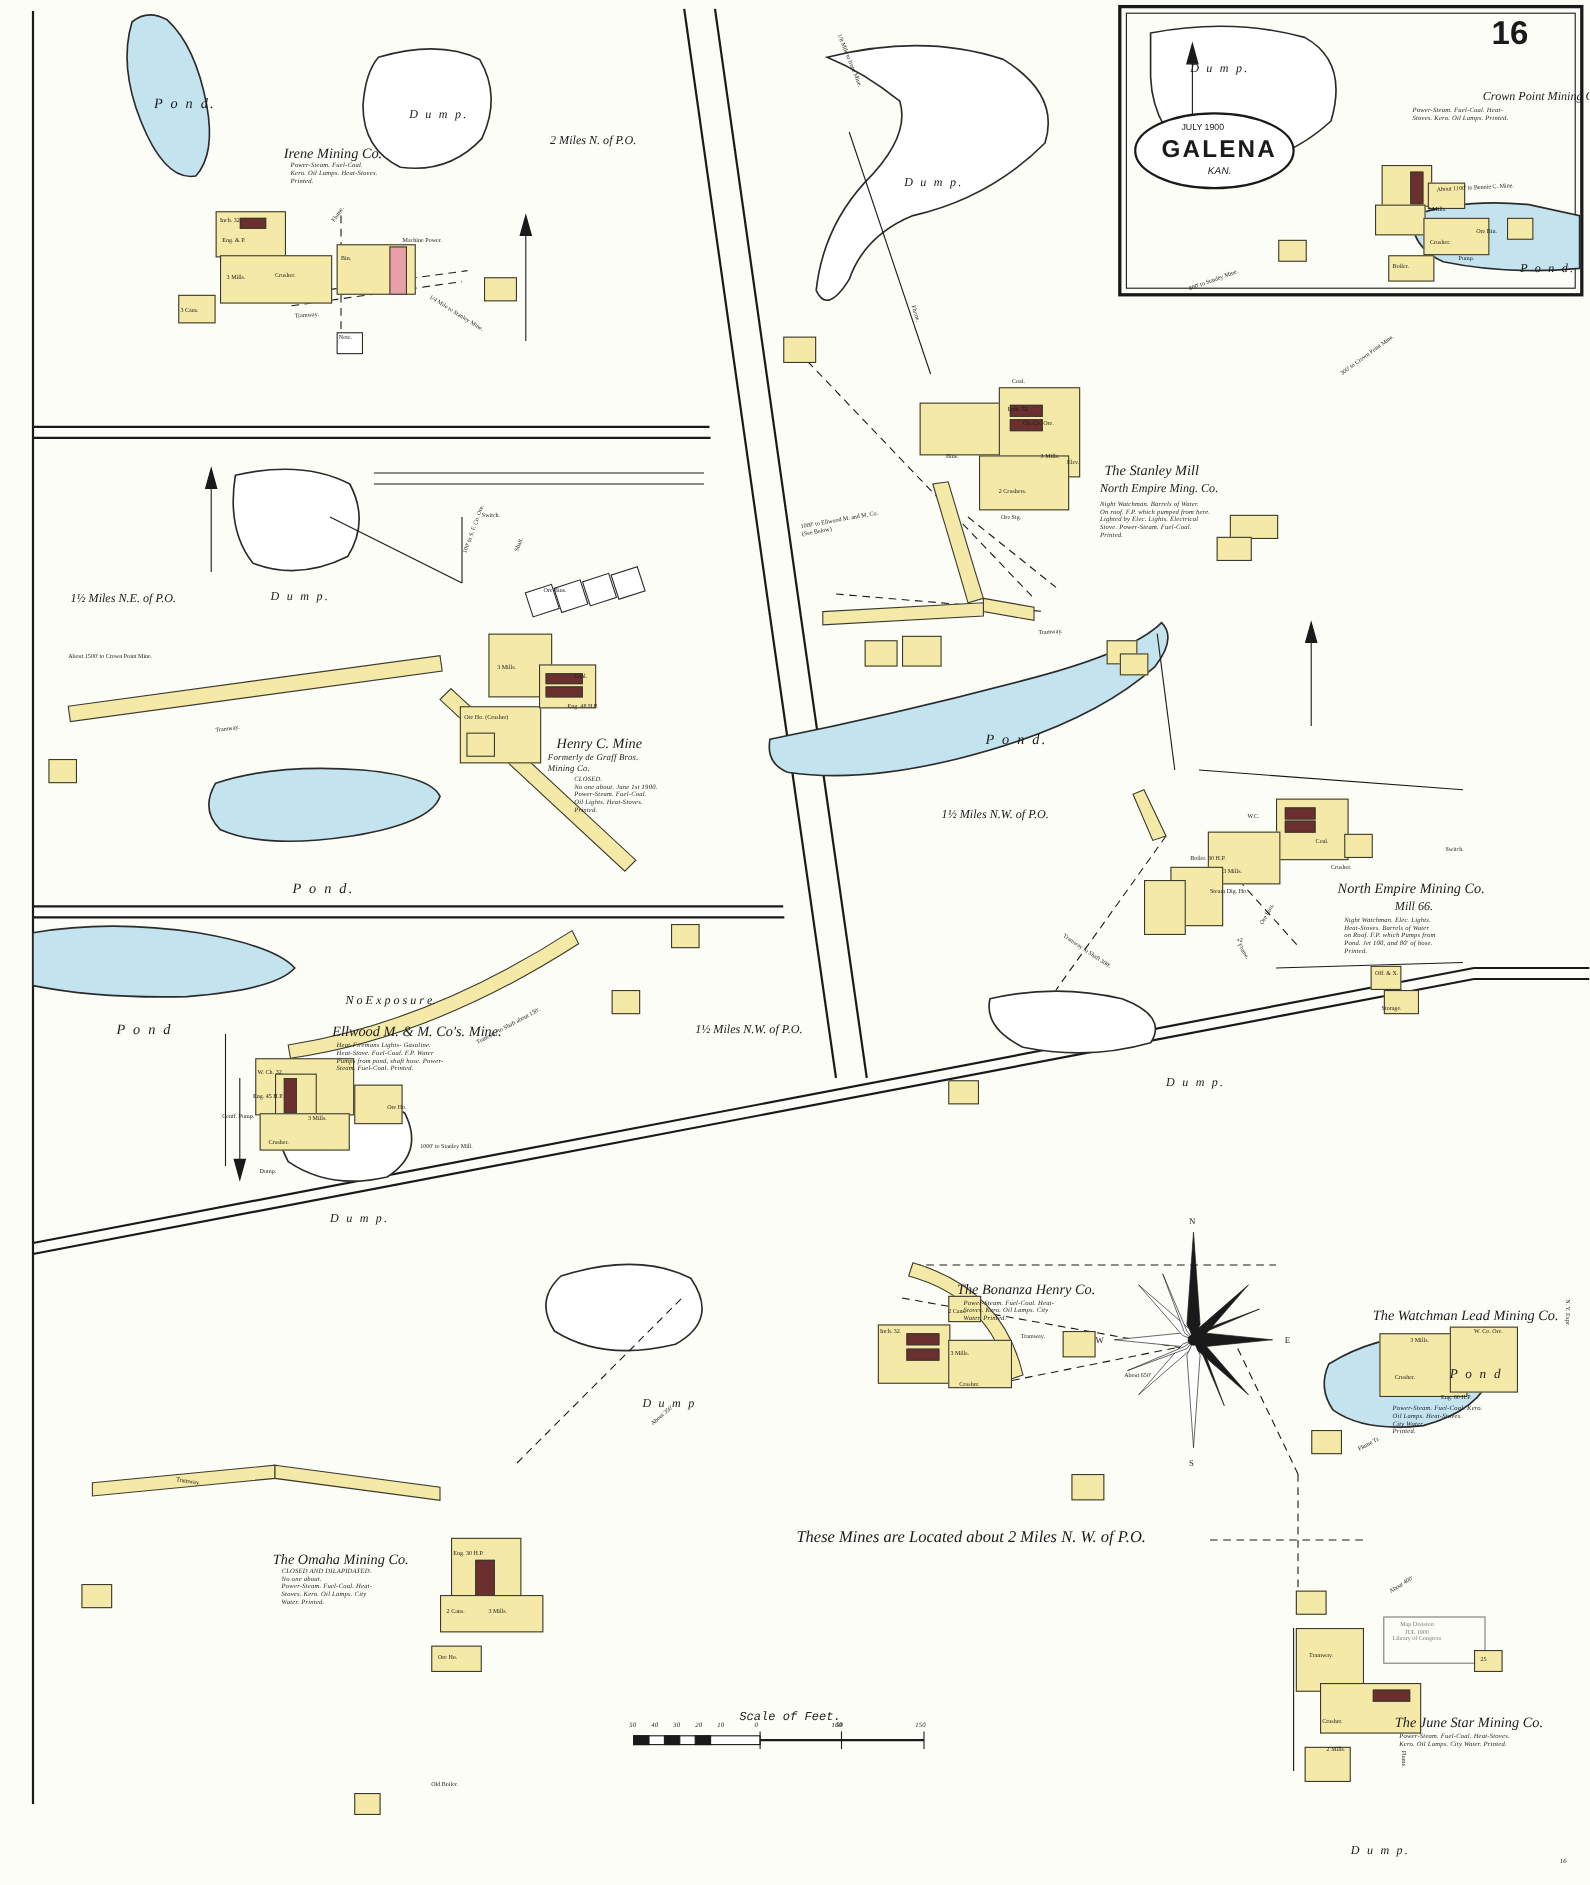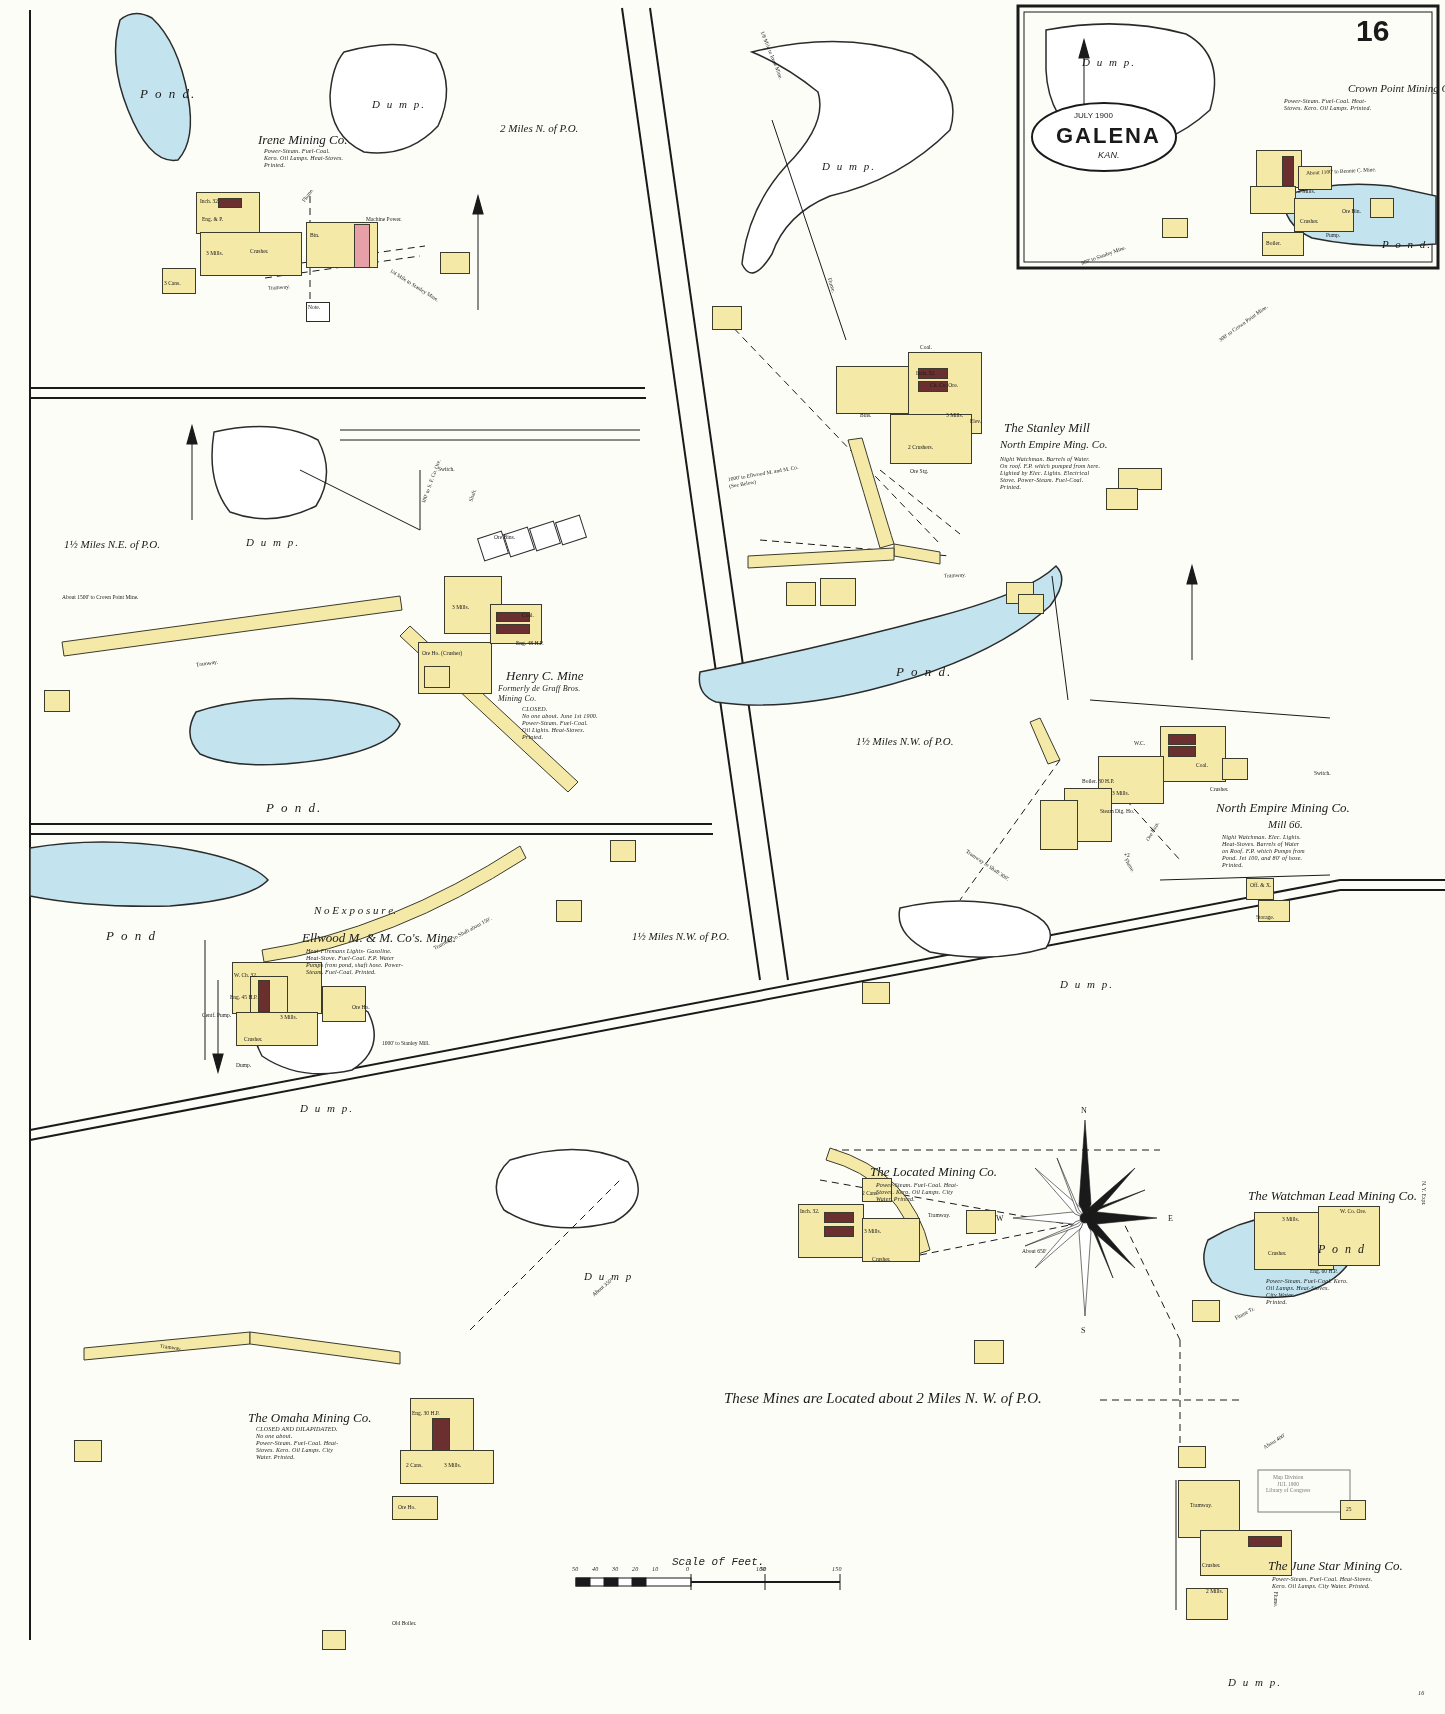--- a/index.html
+++ b/index.html
@@ -385,21 +385,21 @@
   <div class="lbl tiny2" style="left:1250px;top:882px;">Off. &amp; X.</div>
   <div class="lbl tiny2" style="left:1256px;top:914px;">Storage.</div>
   <div class="lbl tiny2" style="left:1210px;top:786px;">Crusher.</div>
   <div class="lbl tiny2" style="left:1314px;top:770px;">Switch.</div>
   <div class="lbl tiny2" style="left:1082px;top:778px;">Boiler. 30 H.P.</div>
   <div class="lbl tiny2" style="left:1122px;top:862px;transform:rotate(58deg)">Flume.</div>
   <div class="lbl tiny2" style="left:962px;top:862px;transform:rotate(34deg)">Tramway to Shaft 300'.</div>
   <div class="lbl tiny2" style="left:1142px;top:828px;transform:rotate(-60deg)">Ore Bins.</div>
   <div class="lbl tiny2" style="left:1124px;top:852px;">+2</div>
 
-  <div class="lbl title big" style="left:870px;top:1164px;">The Located Mining Co.</div>
+  <div class="lbl title big" style="left:870px;top:1164px;">The Bonanza Henry Co.</div>
   <div class="lbl tiny multiline" style="left:876px;top:1182px;">Power-Steam. Fuel-Coal. Heat-
 Stoves. Kero. Oil Lamps. City
 Water. Printed.</div>
   <div class="lbl tiny2" style="left:800px;top:1208px;">Inch. 32.</div>
   <div class="lbl tiny2" style="left:864px;top:1228px;">3 Mills.</div>
   <div class="lbl tiny2" style="left:872px;top:1256px;">Crusher.</div>
   <div class="lbl tiny2" style="left:928px;top:1212px;">Tramway.</div>
   <div class="lbl tiny2" style="left:862px;top:1190px;">2 Cans.</div>
   <div class="lbl tiny2" style="left:1022px;top:1248px;">About 650'</div>
 

